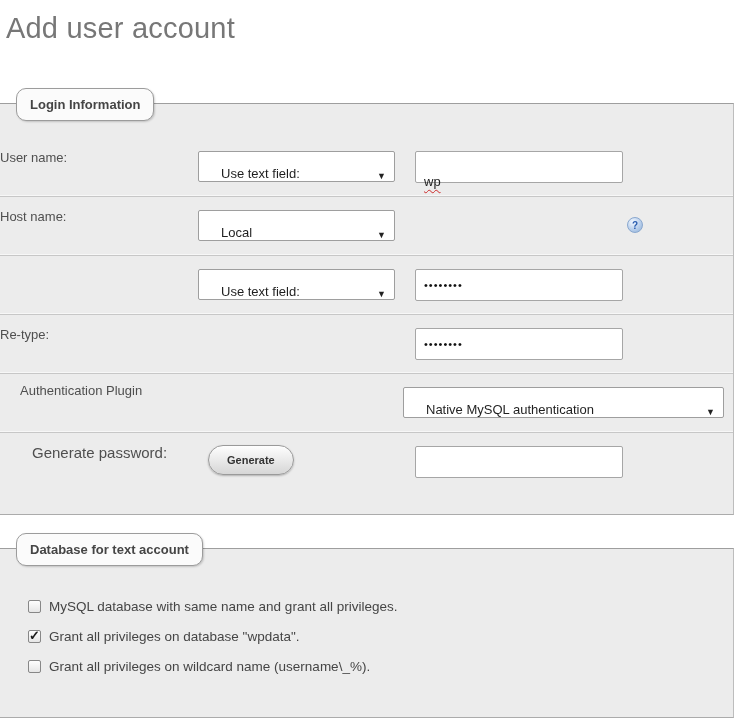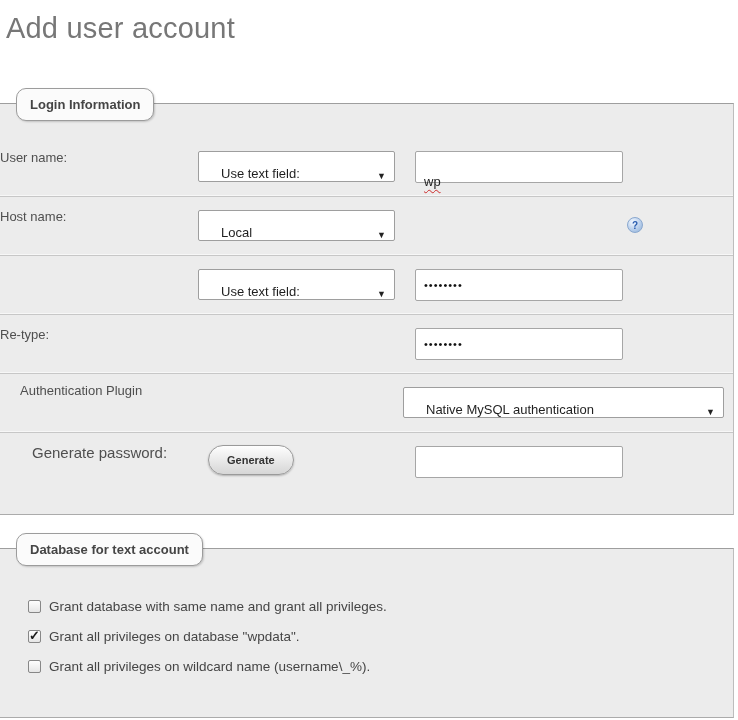--- a/index.html
+++ b/index.html
@@ -178,21 +178,21 @@
       <button class="gen-button">Generate</button>
       <input class="inputfield" type="text" value="" style="">
     </div>
   </div>
 
   <div class="fieldset fieldset-db">
     <div class="legend">Database for text account</div>
 
     <label class="option">
       <input type="checkbox" style="">
-      <span>Grant database with same name and grant all privileges.</span>
+      <span>MySQL database with same name and grant all privileges.</span>
     </label>
 
     <label class="option">
       <input type="checkbox" checked="" style="">
       <span>Grant all privileges on database "wpdata".</span>
     </label>
 
     <label class="option">
       <input type="checkbox" style="">
       <span>Grant all privileges on wildcard name (username\_%).</span>

